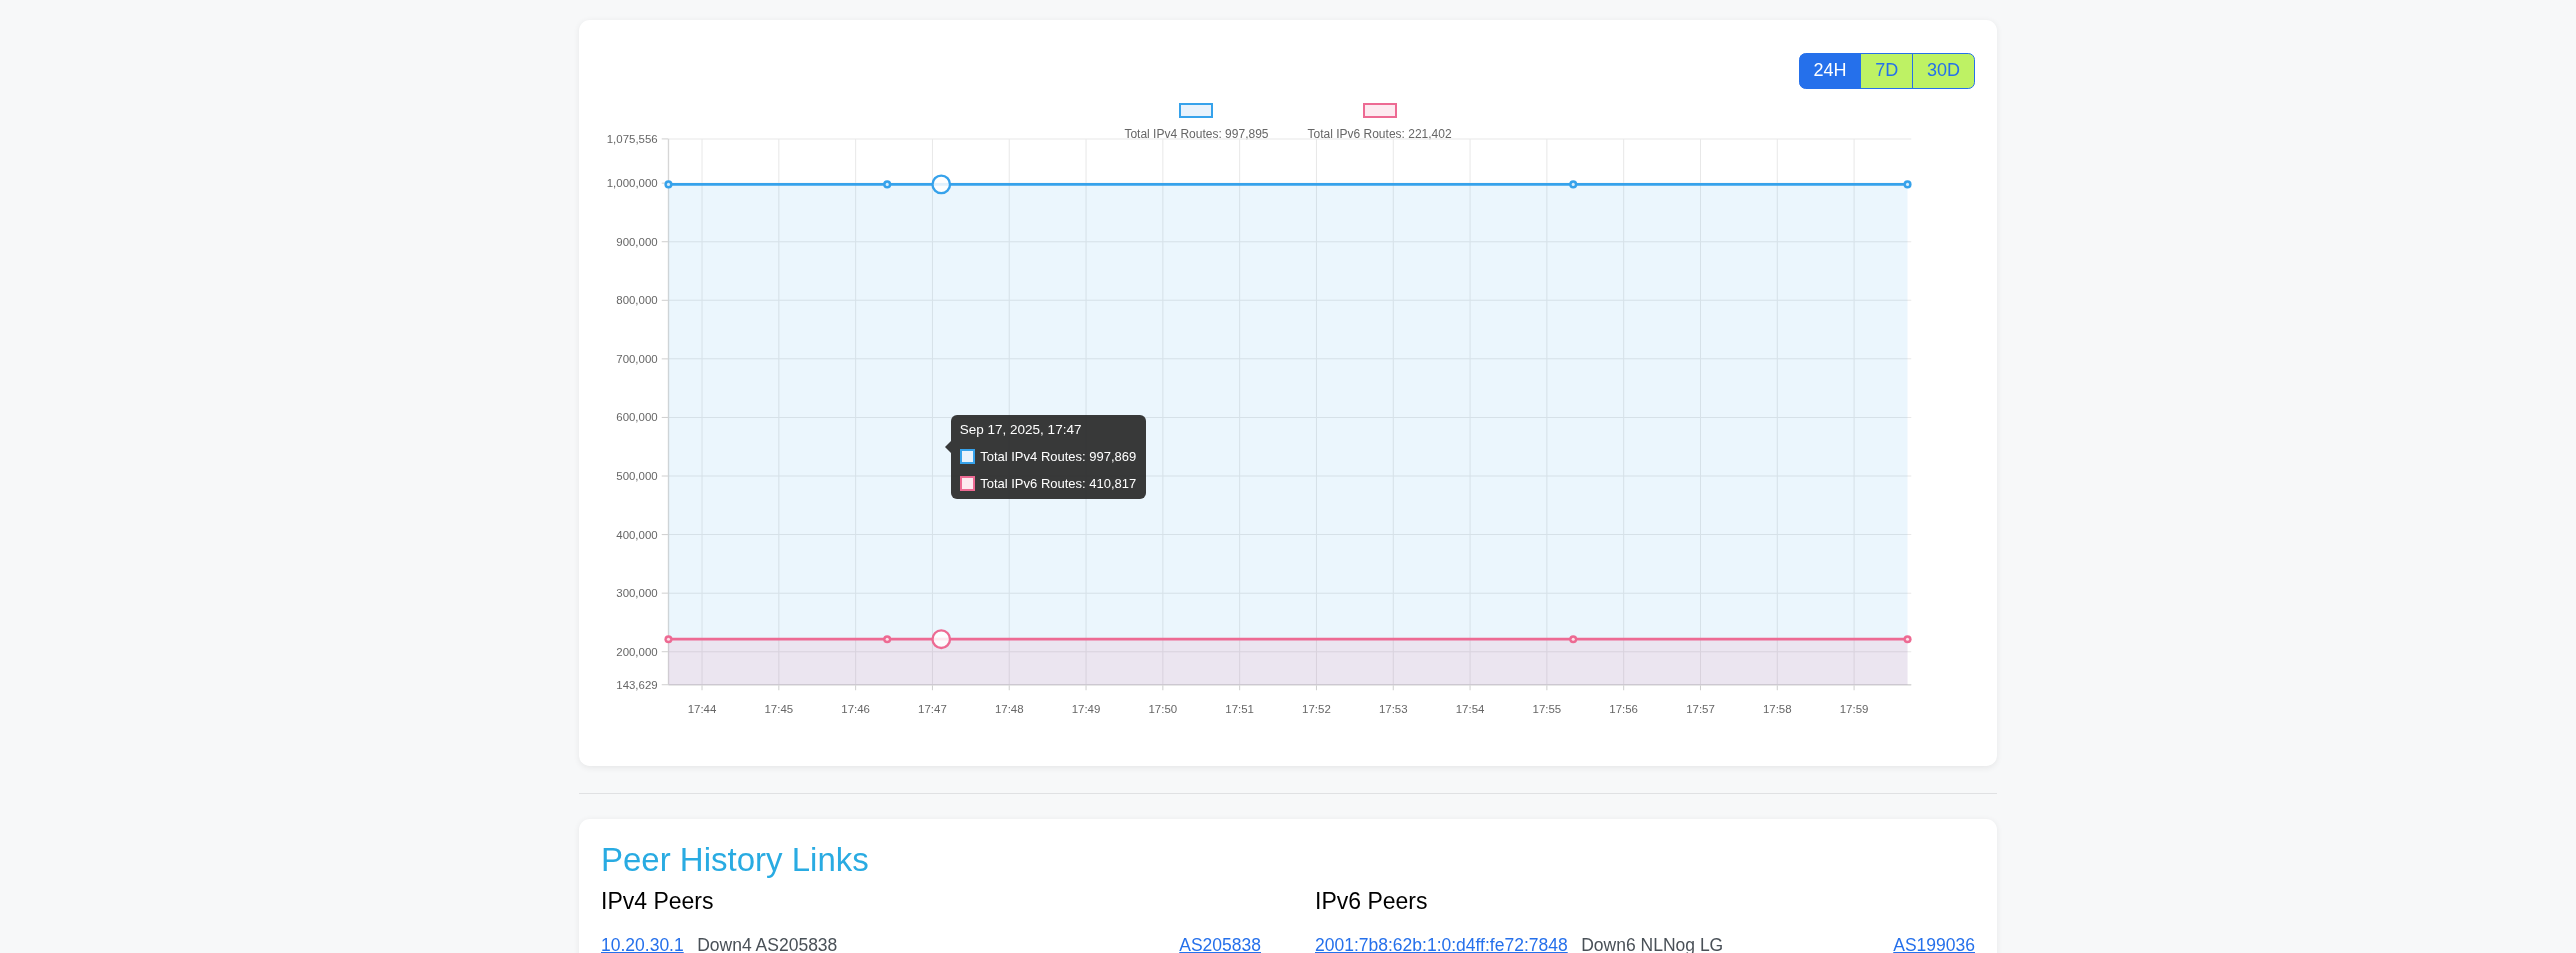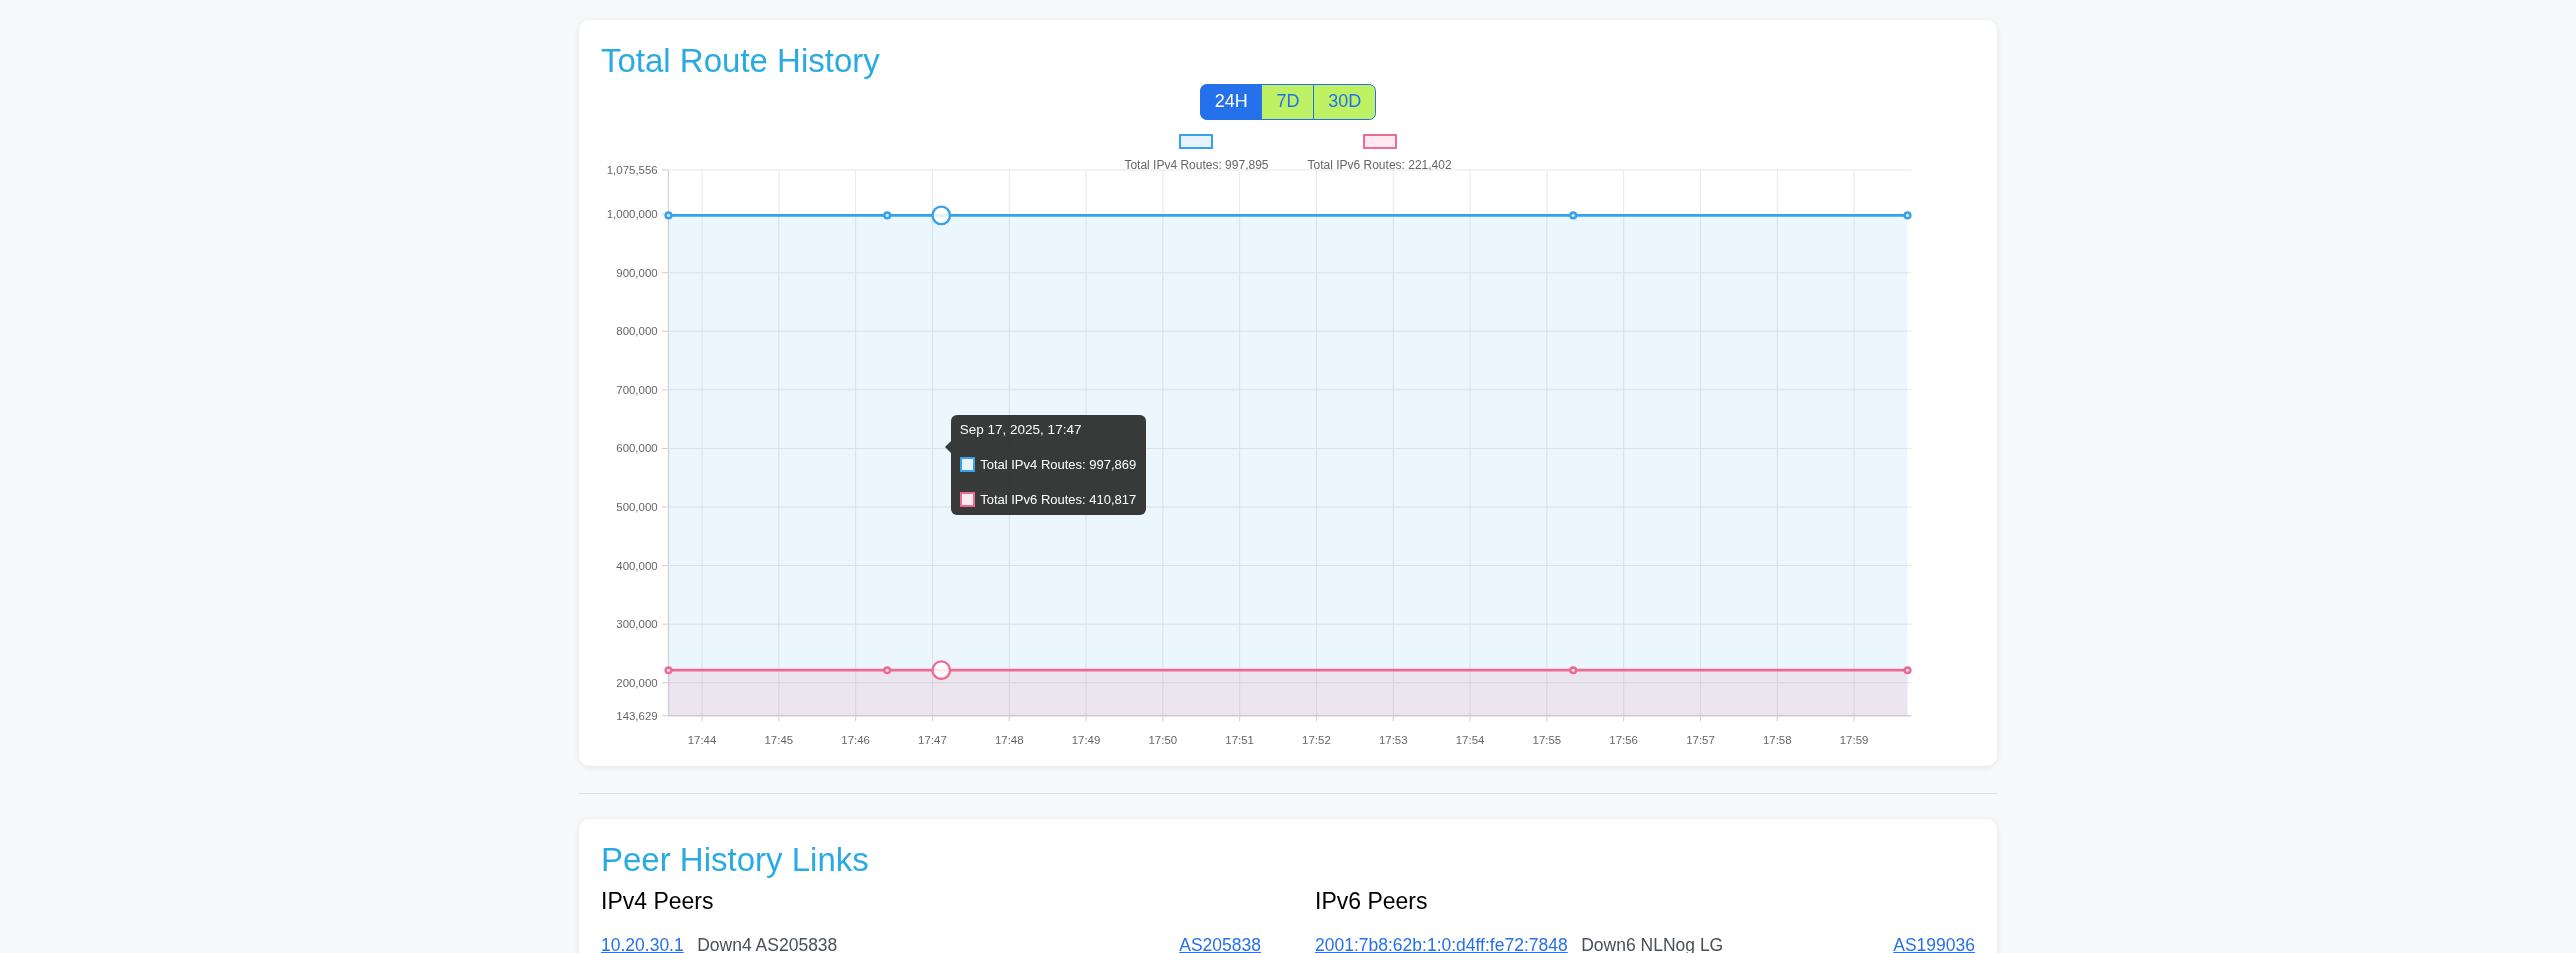--- a/index.html
+++ b/index.html
@@ -23,21 +23,21 @@
     position:relative;
   }
   .card-title {
     font-size:33px;
     line-height:38px;
     font-weight:400;
     color:#29abe2;
   }
 
   
-  .range-row { display:flex; justify-content:center; margin-top:4px; }
+  .range-row { display:flex; justify-content:flex-end; margin-top:11px; }
   .btn-group { display:inline-flex; }
   .range-btn {
     font-family:inherit;
     font-size:18px;
     color:#2570eb;
     background:#bef264;
     border:1.3px solid #2570eb;
     padding:0 14px;
     height:36px;
     line-height:33px;
@@ -72,21 +72,21 @@
     z-index:5;
   }
   .chart-tooltip .tt-caret {
     position:absolute; left:-6px; top:26px;
     width:0; height:0;
     border-top:6px solid transparent;
     border-bottom:6px solid transparent;
     border-right:6.7px solid rgba(42,42,42,0.93);
   }
   .tt-title { font-size:13.5px; font-weight:normal; margin-bottom:6px; }
-  .tt-row { display:flex; align-items:center; gap:5.4px; font-size:13px; margin-top:20px; }
+  .tt-row { display:flex; align-items:center; gap:5.4px; font-size:13px; margin-top:12px; }
   .tt-swatch { width:15px; height:15px; border:2px solid; flex:0 0 auto; }
 
   
   .cards-divider {
     border:none;
     border-top:1.3px solid #e0e1e3;
     margin:27px 0 0 0;
   }
 
   
@@ -120,21 +120,20 @@
   }
   .peer-desc { color:#495057; }
   .peer-asn { margin-left:auto; }
 </style>
 </head>
 <body>
 
 <div class="container">
 
   <section class="card" id="route-card">
-    <h1 class="card-title">Total Route History</h1>
 
     <div class="range-row">
       <div class="btn-group">
         <button class="range-btn active">24H</button>
         <button class="range-btn">7D</button>
         <button class="range-btn">30D</button>
       </div>
     </div>
 
     <div class="legend">

